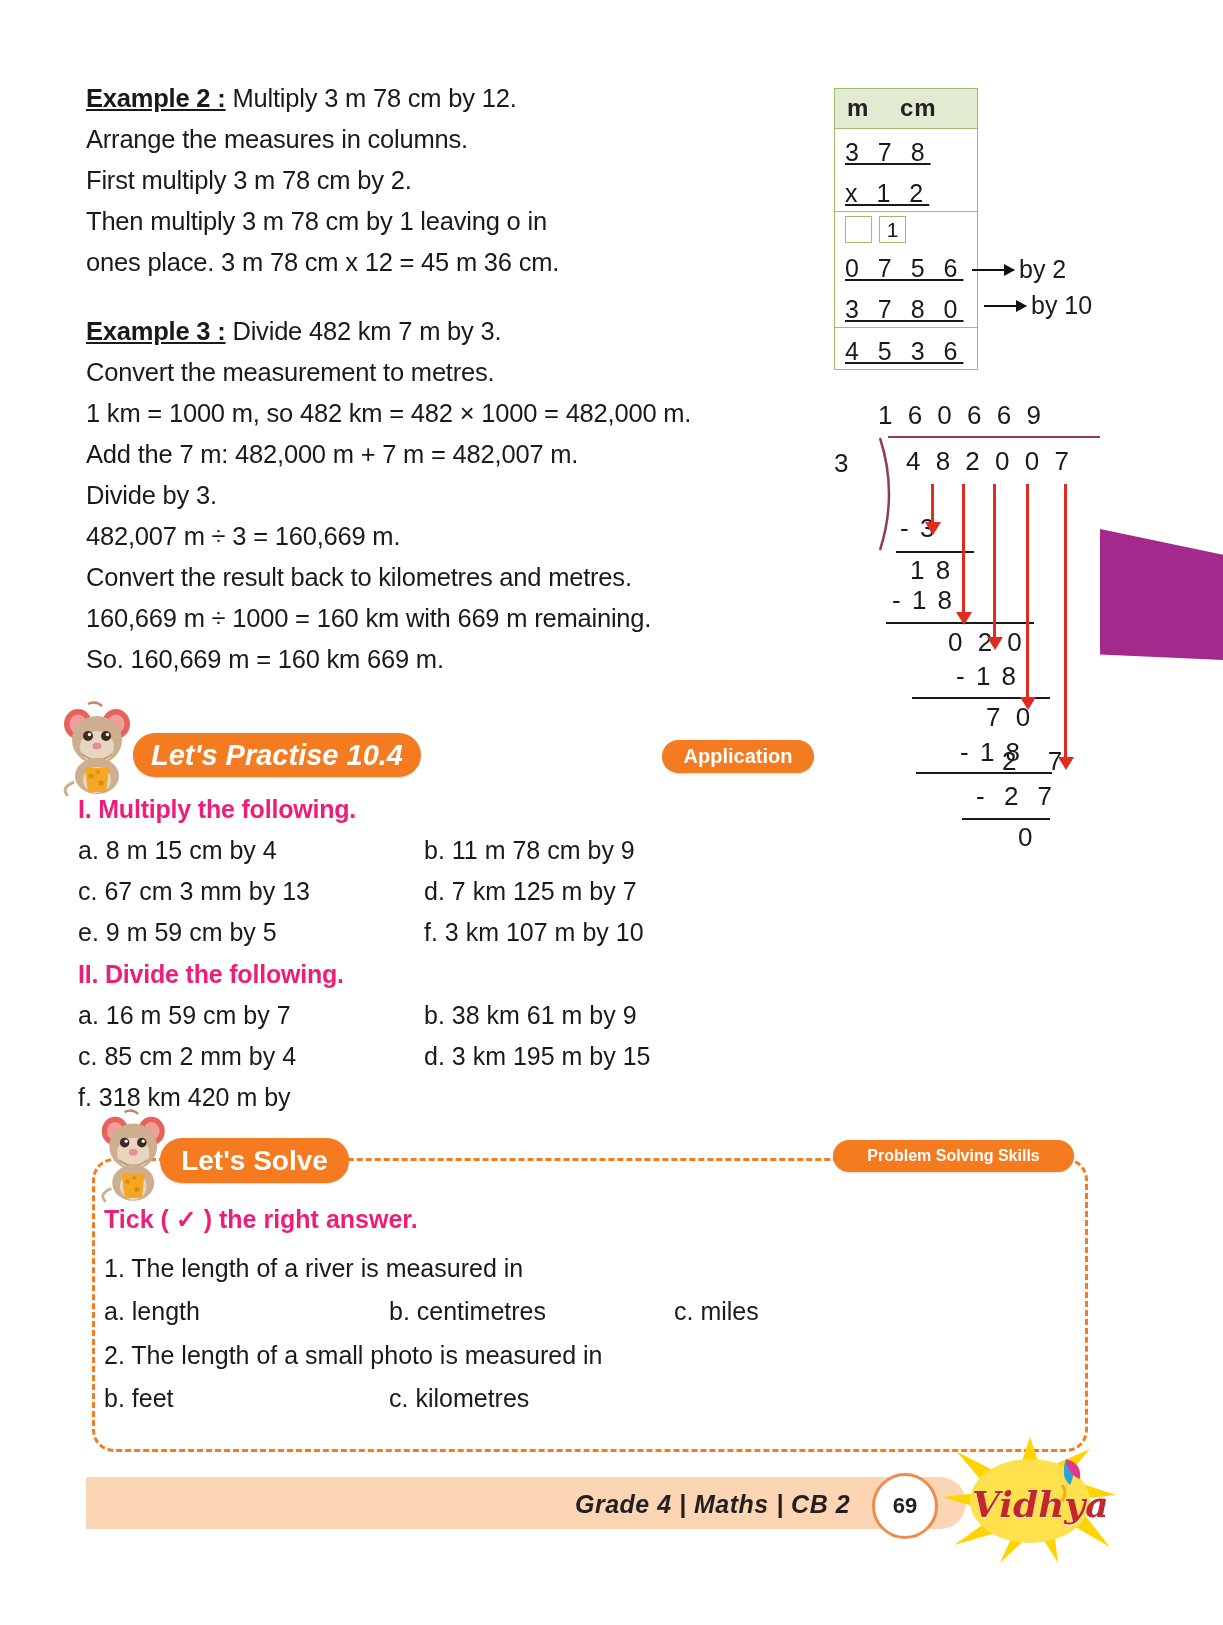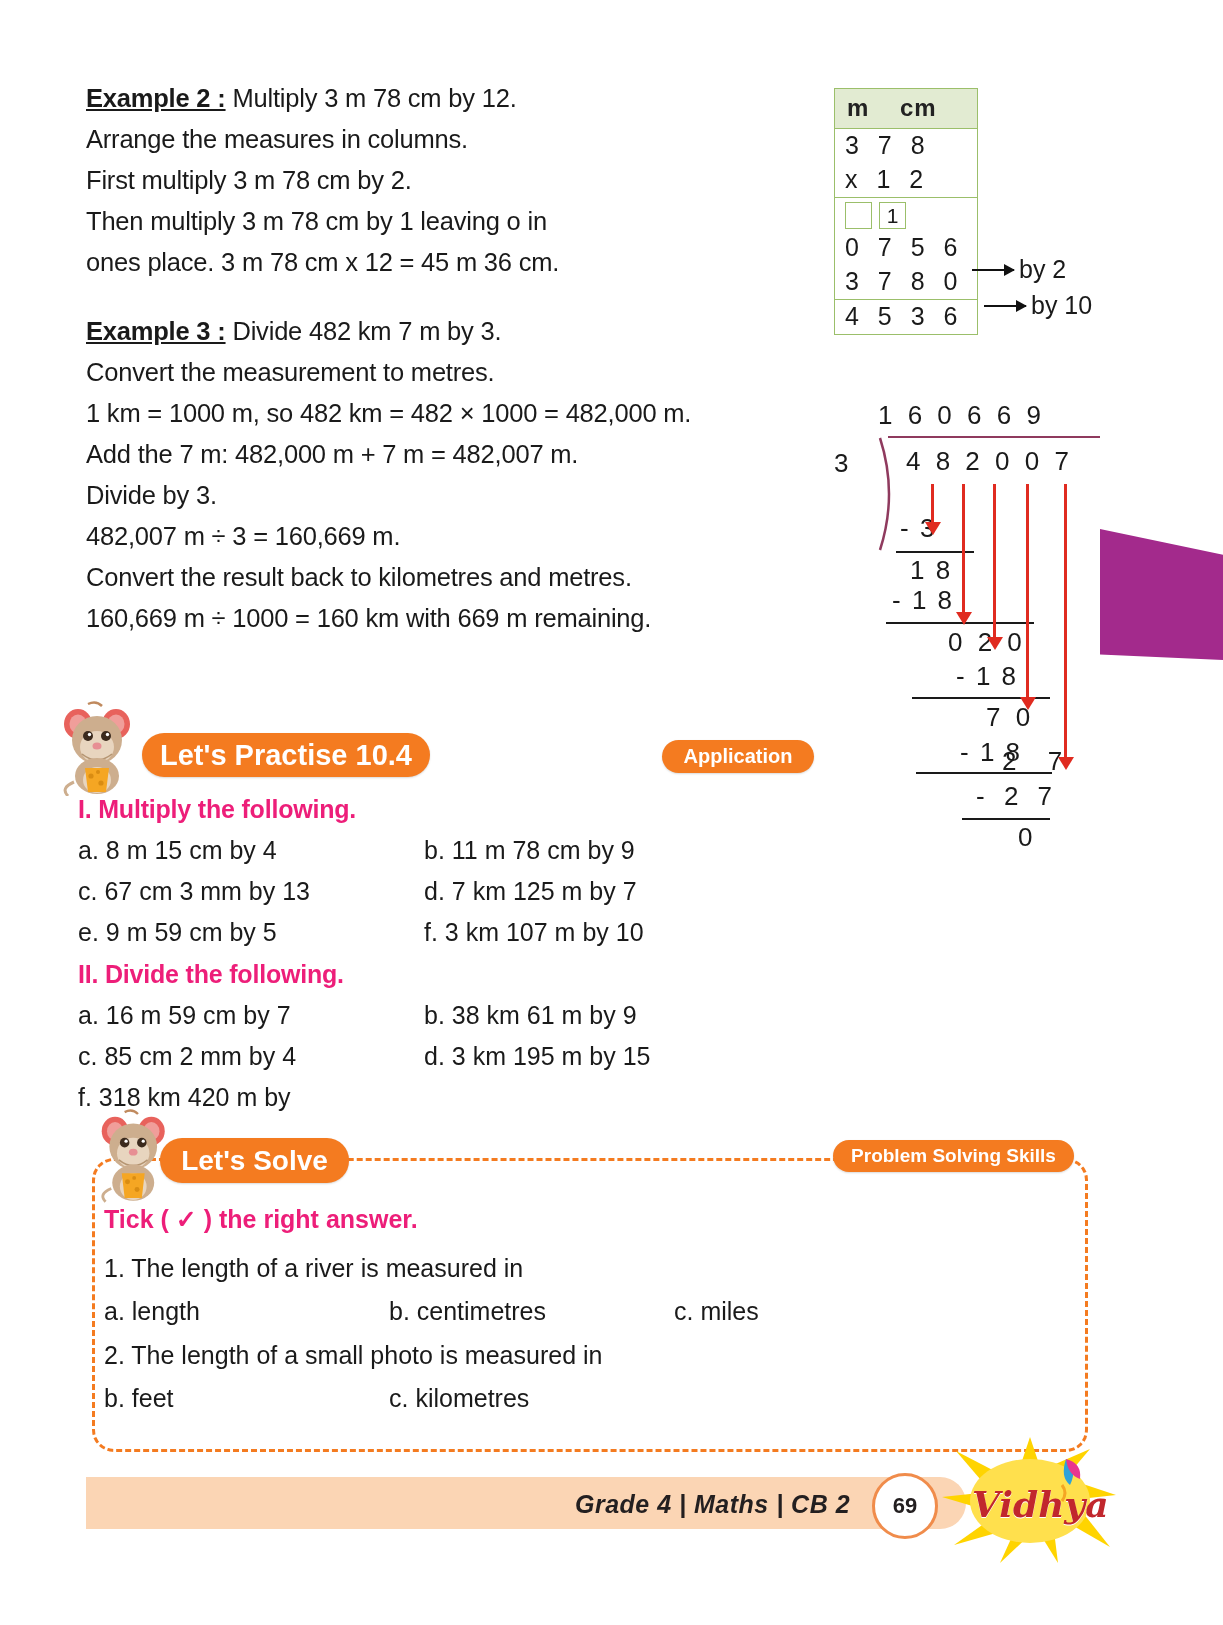--- a/index.html
+++ b/index.html
@@ -29,22 +29,22 @@
   .mtable{
     position:absolute;left:834px;top:88px;width:142px;
     border:1.5px solid #9bbf6a;background:#ffffff;
   }
   .mtable .hdr{
     background:#e2ebd2;border-bottom:1.5px solid #9bbf6a;
     font-size:24px;font-weight:bold;letter-spacing:1px;
     padding:5px 0 6px 12px;color:#222;
   }
   .mrow{
-    font-size:25px;letter-spacing:6px;padding:2px 0 3px 10px;
-    white-space:nowrap;color:#1a1a1a;
+    font-size:25px;letter-spacing:6px;padding:9px 0 3px 10px;
+    white-space:nowrap;color:#1a1a1a;text-decoration:underline;
   }
   .sec-b{border-bottom:1.5px solid #9bbf6a;}
   .carrybox{padding:4px 0 2px 10px;display:flex;gap:7px;}
   .cbox{
     width:25px;height:25px;border:1.5px solid #9bbf6a;background:#fff;
     font-size:21px;line-height:25px;text-align:center;color:#1a1a1a;
   }
   .cbox.blank{color:transparent;}
 
   
@@ -69,24 +69,24 @@
 
   
   .mouse{position:absolute;}
 
   
   .pill{
     position:absolute;background:#F47B20;border-radius:22px;
     color:#ffffff;font-weight:bold;display:flex;align-items:center;
     justify-content:center;box-shadow:0 1px 2px rgba(0,0,0,.15);
   }
-  .pill.practise{left:142px;top:733px;width:288px;height:44px;font-size:29px;}
+  .pill.practise{left:133px;top:733px;width:288px;height:44px;font-size:29px;font-style:italic;}
   .pill.application{left:662px;top:740px;width:152px;height:33px;font-size:20px;border-radius:17px;}
   .pill.solve{left:160px;top:1138px;width:189px;height:45px;font-size:28px;}
-  .pill.pss{left:833px;top:1140px;width:241px;height:32px;font-size:19px;border-radius:16px;}
+  .pill.pss{left:833px;top:1140px;width:241px;height:32px;font-size:16px;border-radius:16px;}
 
   
   .exer{position:absolute;left:78px;top:788px;width:720px;}
   .exhead{
     color:#ED1E79;font-weight:bold;font-size:25px;line-height:42px;letter-spacing:-0.2px;
   }
   .exrow{display:flex;font-size:25px;line-height:41px;color:#1a1a1a;white-space:nowrap;}
   .exrow .c1{width:346px;}
   .exrow .c2{width:340px;}
 
@@ -142,20 +142,21 @@
     <div class="gap"></div>
 
     <div class="tline"><b>Example 3 :</b> Divide 482 km 7 m by 3.</div>
     <div class="tline">Convert the measurement to metres.</div>
     <div class="tline">1 km = 1000 m, so 482 km = 482 × 1000 = 482,000 m.</div>
     <div class="tline">Add the 7 m: 482,000 m + 7 m = 482,007 m.</div>
     <div class="tline">Divide by 3.</div>
     <div class="tline">482,007 m ÷ 3 = 160,669 m.</div>
     <div class="tline">Convert the result back to kilometres and metres.</div>
     <div class="tline">160,669 m ÷ 1000 = 160 km with 669 m remaining.</div>
+    <div class="tline">So. 160,669 m = 160 km 669 m.</div>
   </div>
 
   <div class="mtable">
     <div class="hdr">
       <span>m</span>
       &nbsp;&nbsp;
       <span>cm</span>
     </div>
     <div class="sec-b">
       <div class="mrow">3  7  8</div>

